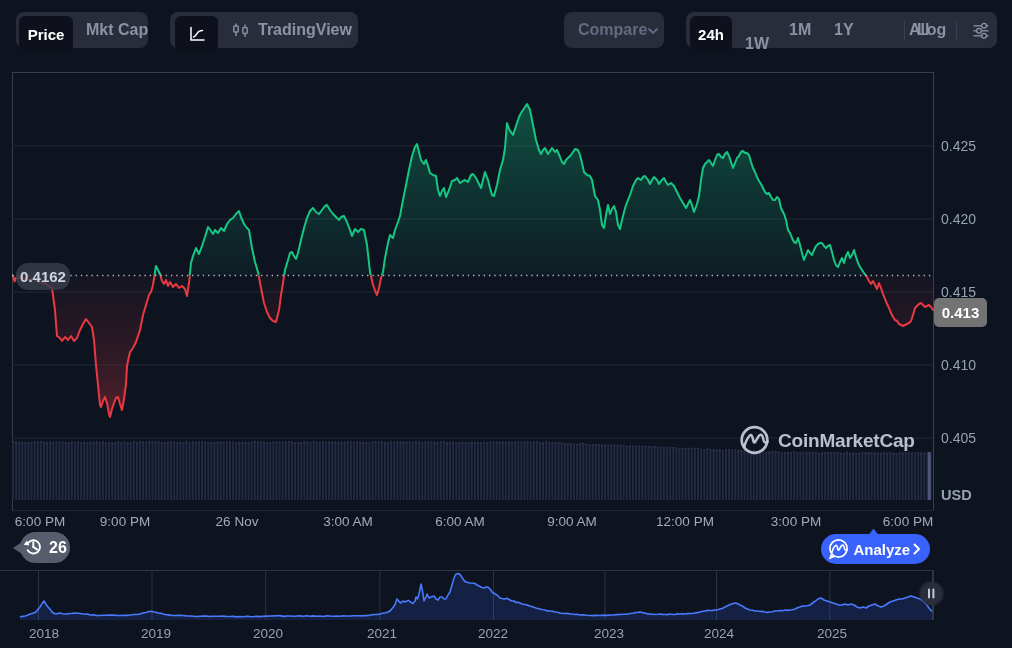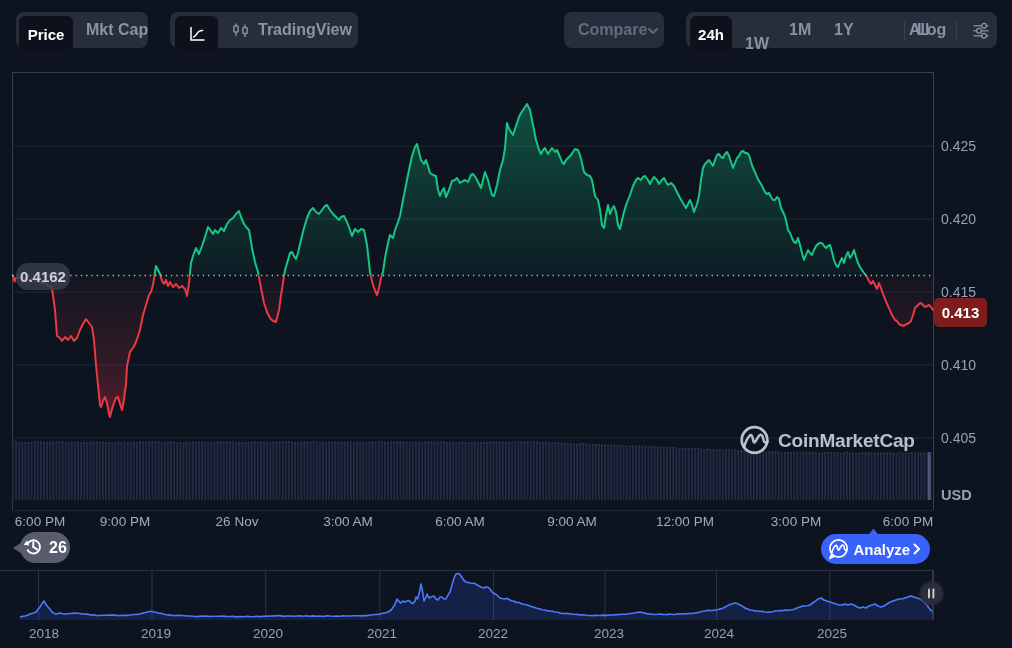--- a/index.html
+++ b/index.html
@@ -744,21 +744,21 @@
     <circle cx="12" cy="3.8" r="2.4" fill="#282d3c"></circle>
 <line x1="1.5" y1="8.8" x2="16.5" y2="8.8"></line>
     <circle cx="7" cy="8.8" r="2.4" fill="#282d3c"></circle>
 <line x1="1.5" y1="13.8" x2="16.5" y2="13.8"></line>
     <circle cx="12" cy="13.8" r="2.4" fill="#282d3c"></circle>
 </svg>
 
 <div class="abs" style="left:16px;top:263px;width:54px;height:27px;background:rgba(56,61,75,0.82);border-radius:12px;display:flex;align-items:center;justify-content:center;">
     <span style="font-size:15px;font-weight:600;color:#ccd2de;">0.4162</span>
   </div>
-<div class="abs" style="left:934px;top:298px;width:53px;height:29px;background:#7f1d1d;border-radius:5px;display:flex;align-items:center;justify-content:center;">
+<div class="abs" style="left:934px;top:298px;width:53px;height:29px;background:#737373;border-radius:5px;display:flex;align-items:center;justify-content:center;">
     <span style="font-size:15px;font-weight:700;color:#fff;">0.413</span>
   </div>
 
 <svg class="abs" style="left:10px;top:530px" width="64" height="36" viewBox="0 0 64 36">
 <path d="M12 12 L3 18 L12 24 Z" fill="#575d6c"></path>
 <rect x="10" y="2" width="50" height="31" rx="15.5" fill="#575d6c"></rect>
 <g stroke="#fff" fill="none" stroke-width="1.9" stroke-linecap="round" transform="translate(-3.9,0)">
 <path d="M21.6 13.5 A 6.6 6.6 0 1 1 21.6 20.3"></path>
 <path d="M27.2 16.9 L27.2 12.1"></path>
       <path d="M27.2 16.9 L30.9 19.4"></path>

